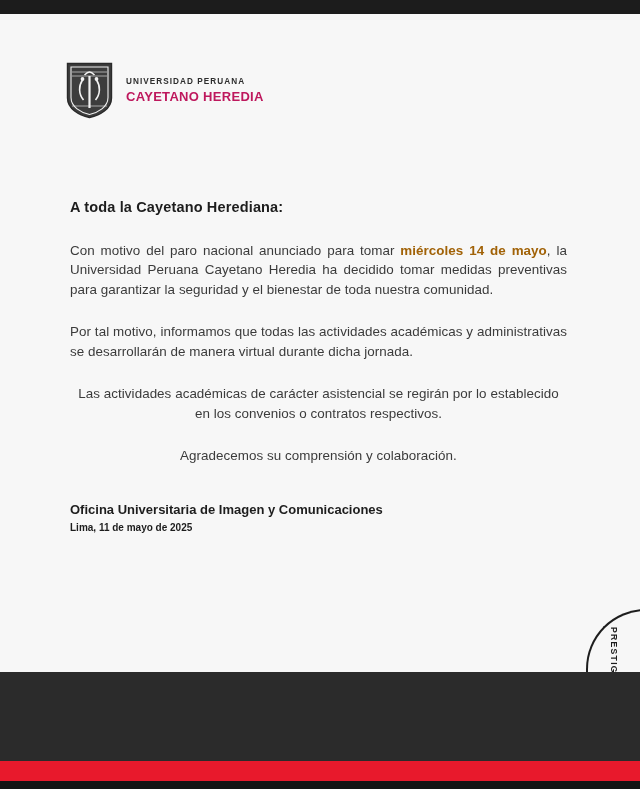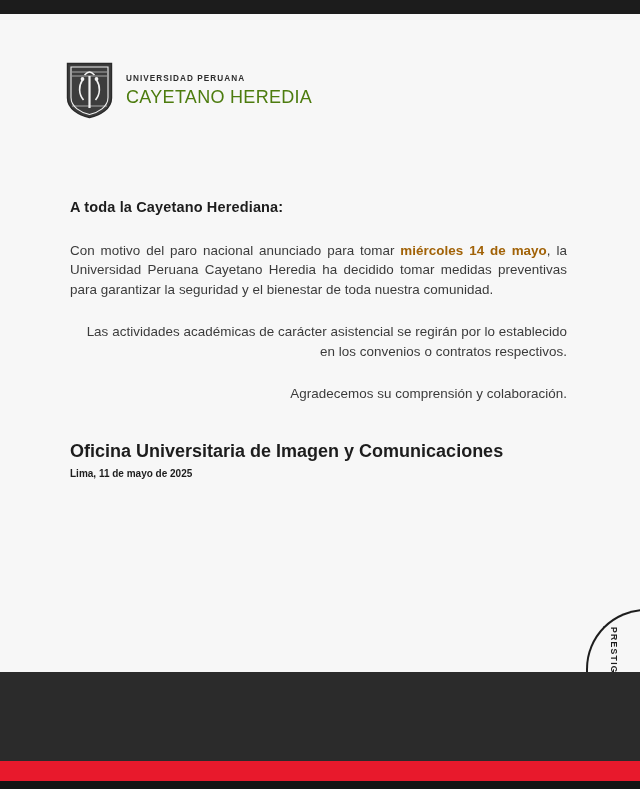--- a/index.html
+++ b/index.html
@@ -60,24 +60,24 @@
     line-height: 1;
   }
   .logo-line1 {
     font-size: 8.2px;
     letter-spacing: 1.05px;
     color: #2d2d2d;
     font-weight: bold;
     margin-bottom: 4px;
   }
   .logo-line2 {
-    font-size: 18px;
+    font-size: 13px;
     letter-spacing: 0.3px;
-    color: #4d7c0f;
-    font-weight: normal;
+    color: #be185d;
+    font-weight: bold;
   }
 
   
   .doc {
     position: absolute;
     left: 70px;
     top: 185px;
     width: 497px;
     color: #3a3a3a;
   }
@@ -90,26 +90,26 @@
   }
   p.para {
     font-size: 13.4px;
     line-height: 1.45;
     text-align: justify;
     margin: 0 0 23px 0;
     color: #3b3b3b;
     letter-spacing: 0.05px;
   }
   p.para b { color: #a16207; font-weight: bold; }
-  p.tight { text-align: right; }
+  p.tight { text-align: center; }
   .sign {
     margin-top: 34px;
   }
   .sign .line {
-    font-size: 18px;
+    font-size: 13px;
     font-weight: bold;
     color: #1d1d1d;
     line-height: 1.55;
   }
   .sign .line.small {
     font-size: 10px;
   }
 
   
   .seal {
@@ -172,20 +172,21 @@
       <div class="logo-text">
         <div class="logo-line1">UNIVERSIDAD PERUANA</div>
         <div class="logo-line2">CAYETANO HEREDIA</div>
       </div>
     </div>
 
     <div class="doc">
       <div class="salutation">A toda la Cayetano Herediana:</div>
       <div id="paras">
           <p class="para"><span>Con motivo del paro nacional anunciado para tomar </span><b>miércoles 14 de mayo</b><span>, la Universidad Peruana Cayetano Heredia ha decidido tomar medidas preventivas para garantizar la seguridad y el bienestar de toda nuestra comunidad.</span></p>
+          <p class="para"><span>Por tal motivo, informamos que todas las actividades académicas y administrativas se desarrollarán de manera virtual durante dicha jornada.</span></p>
           <p class="para tight"><span>Las actividades académicas de carácter asistencial se regirán por lo establecido en los convenios o contratos respectivos.</span></p>
           <p class="para tight"><span>Agradecemos su comprensión y colaboración.</span></p>
         </div>
 
       <div class="sign">
         <div class="line">Oficina Universitaria de Imagen y Comunicaciones</div>
         <div class="line small">Lima, 11 de mayo de 2025</div>
       </div>
     </div>
 

